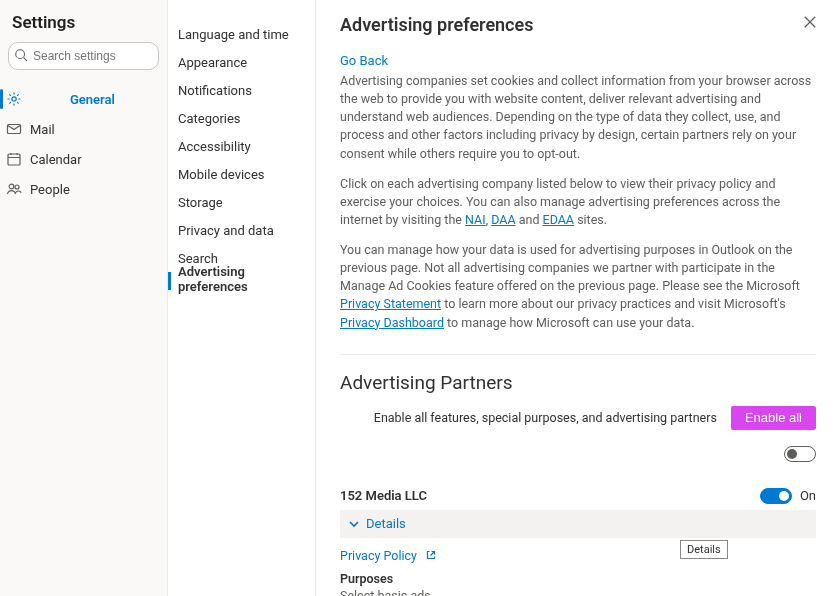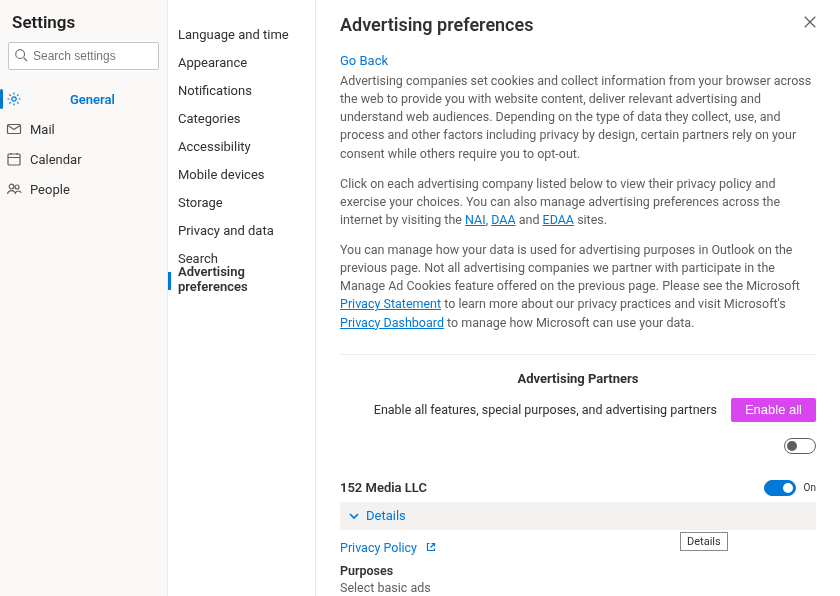--- a/index.html
+++ b/index.html
@@ -31,21 +31,21 @@
     color: #201f1e;
   }
   .search-wrap {
     position: relative;
     margin-bottom: 14px;
   }
   .search-input {
     width: 100%;
     height: 28px;
     border: 1px solid #c8c6c4;
-    border-radius: 2px;
+    border-radius: 10px;
     padding: 0 6px 0 24px;
     font-size: 12px;
     background: #fff;
     color: #605e5c;
   }
   .search-icon {
     position: absolute;
     left: 6px;
     top: 6px;
     width: 14px;
@@ -162,24 +162,23 @@
     margin-bottom: 12px;
   }
   .intro .link { color: #0078d4; text-decoration: underline; cursor: pointer; }
   .go-back { color: #0078d4; font-size: 13px; display: block; margin-bottom: 4px; cursor: pointer; }
   .section-hr {
     border: none;
     border-top: 1px solid #edebe9;
     margin: 22px 0 16px 0;
   }
   .section-title {
-    font-size: 13px;
-    font-weight: 700;
+    font-size: 19px;
+    font-weight: 400;
     margin-bottom: 12px;
-    text-align: center;
   }
   .enable-row {
     display: flex;
     justify-content: flex-end;
     align-items: center;
     gap: 14px;
     margin-bottom: 16px;
   }
   .enable-text { font-size: 12.5px; color: #323130; }
   .btn-primary {
@@ -224,21 +223,21 @@
     right: 2px;
   }
 
   .partner-header {
     display: flex;
     justify-content: space-between;
     align-items: center;
     margin-bottom: 6px;
   }
   .partner-name { font-size: 13px; font-weight: 600; }
-  .partner-toggle-wrap { display: flex; align-items: center; gap: 8px; font-size: 10px; }
+  .partner-toggle-wrap { display: flex; align-items: center; gap: 8px; font-size: 13px; }
   .details-bar {
     background: #f3f2f1;
     height: 28px;
     display: flex;
     align-items: center;
     padding: 0 8px;
     margin-bottom: 10px;
     cursor: pointer;
   }
   .details-bar .chev {

